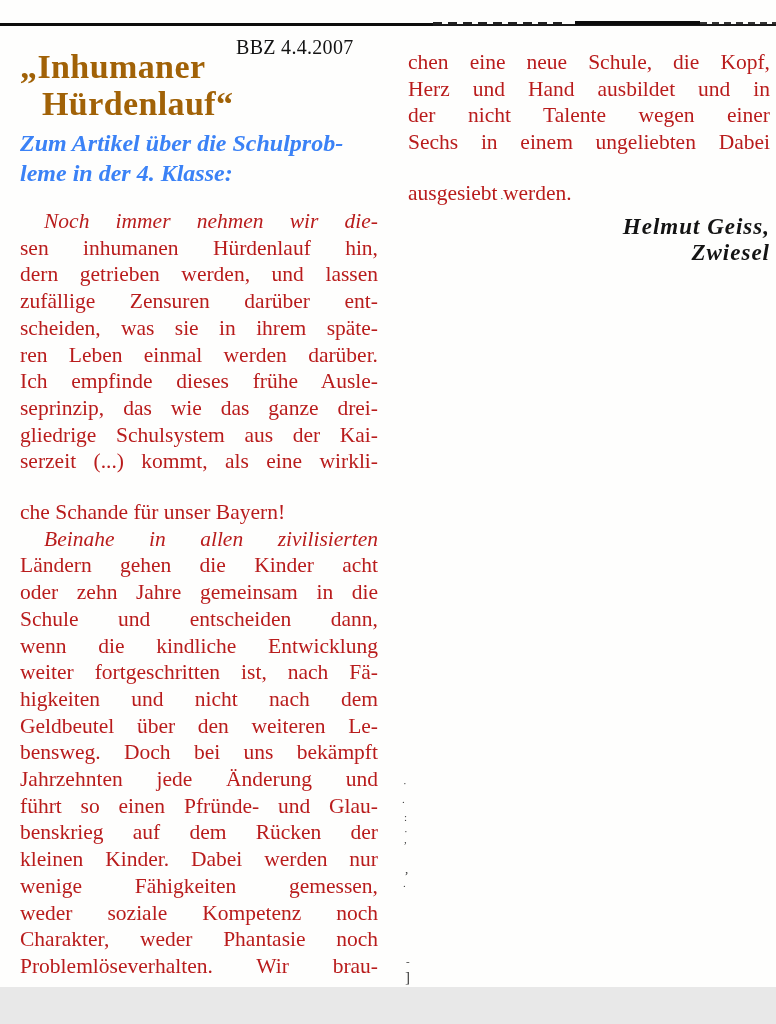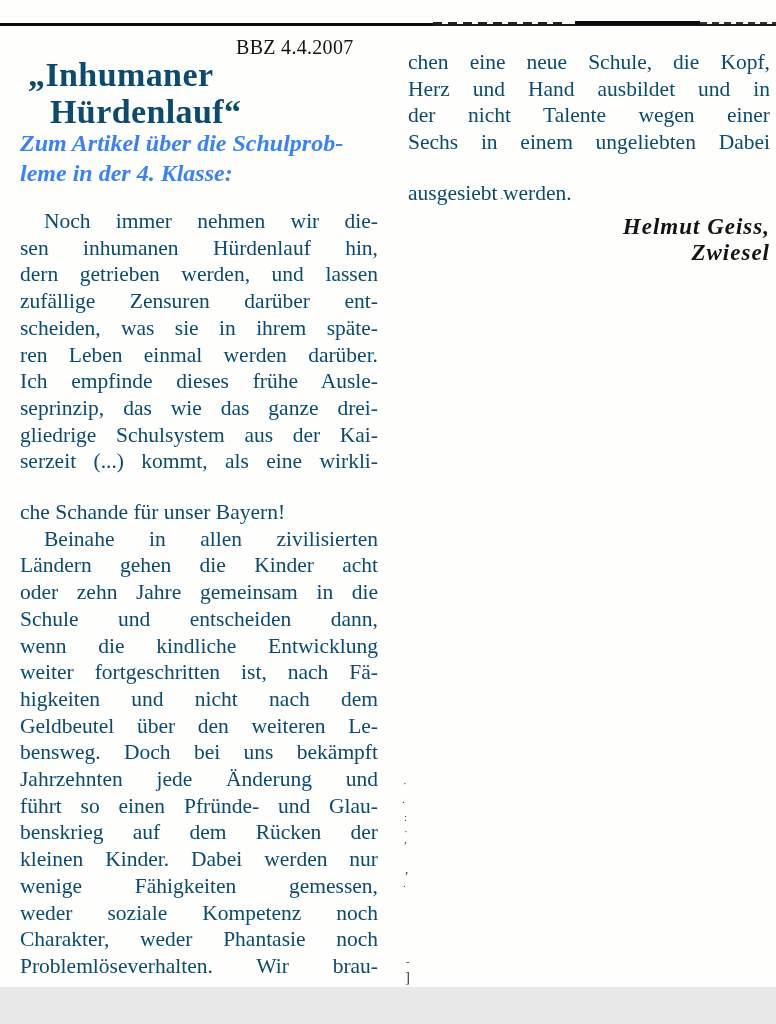--- a/index.html
+++ b/index.html
@@ -22,42 +22,42 @@
 
   .col1 { position: absolute; left: 20px;  top: 36px; width: 358px; }
   .col2 { position: absolute; left: 408px; top: 45px; width: 362px; }
 
   .dateline {
     position: absolute; left: 216px; top: 0px;
     font-size: 20px; letter-spacing: 0.3px; color: #141414;
     white-space: nowrap;
   }
   .headline {
-    position: absolute; left: 0; top: 12px; margin: 8px;
+    position: absolute; left: 0; top: 12px; margin: 0;
     font-size: 34px; line-height: 37px; font-weight: 700;
-    letter-spacing: 0.4px; color: #0c4a6e;
+    letter-spacing: 0.4px; color: #a16207;
   }
   .headline .l2 { display: block; padding-left: 22px; }
   .subtitle {
     position: absolute; left: 0; top: 92px;
     font-style: italic; font-weight: 600;
     font-size: 24px; line-height: 30px; color: #3b82f6;
     width: 100%;
   }
   .bodyblock { position: absolute; left: 0; width: 100%; }
   .col1 .bodyblock { top: 172px; }
   .col2 .bodyblock { top: 4px; }
 
   .line {
     font-size: 21.5px; line-height: 26.7px;
     text-align: justify; text-align-last: justify;
-    color: #0c4a6e; white-space: normal;
+    color: #b91c1c; white-space: normal;
   }
   .line.end    { text-align-last: left; margin-top: 24px; }
-  .line.indent { text-indent: 24px; }
+  .line.indent { text-indent: 24px; font-style: italic; }
 
   .signature {
     margin-top: 7px;
     text-align: right;
     font-style: italic; font-weight: 600;
     font-size: 23px; line-height: 26px; color: #141414;
     letter-spacing: 1px;
   }
   .artifact-layer { position: absolute; inset: 0; pointer-events: none; }
   .artifact {

